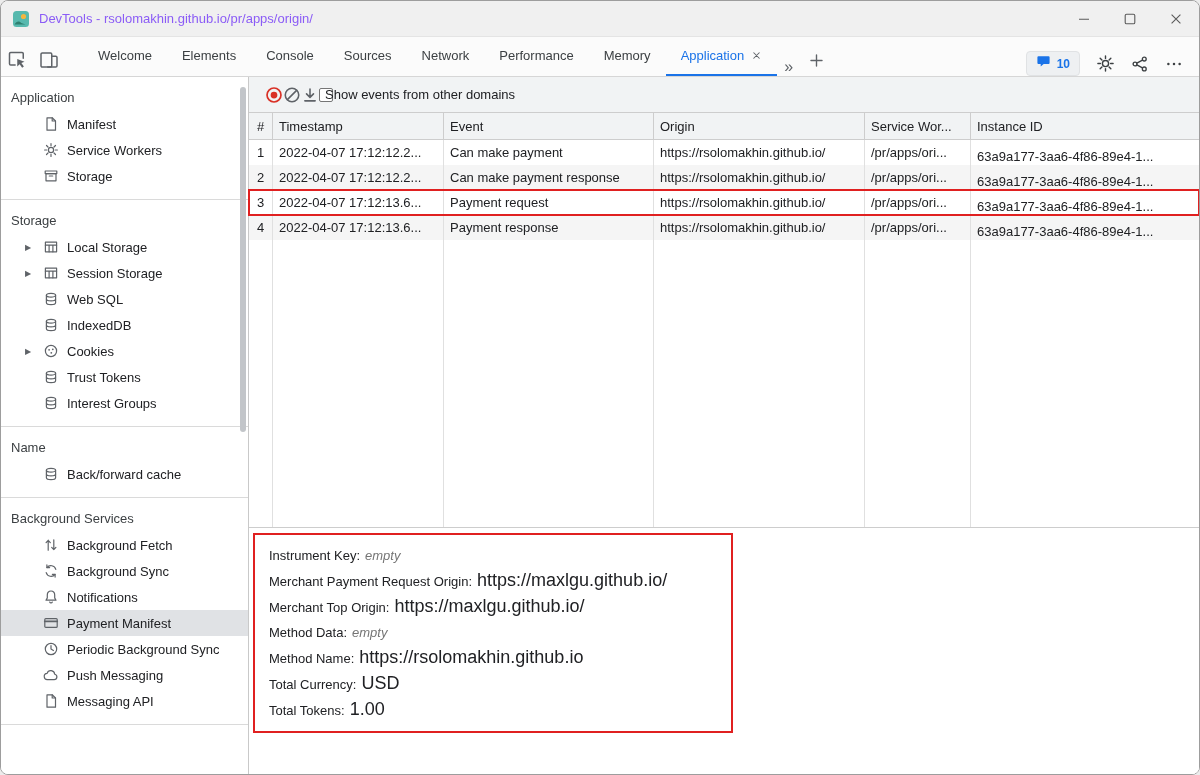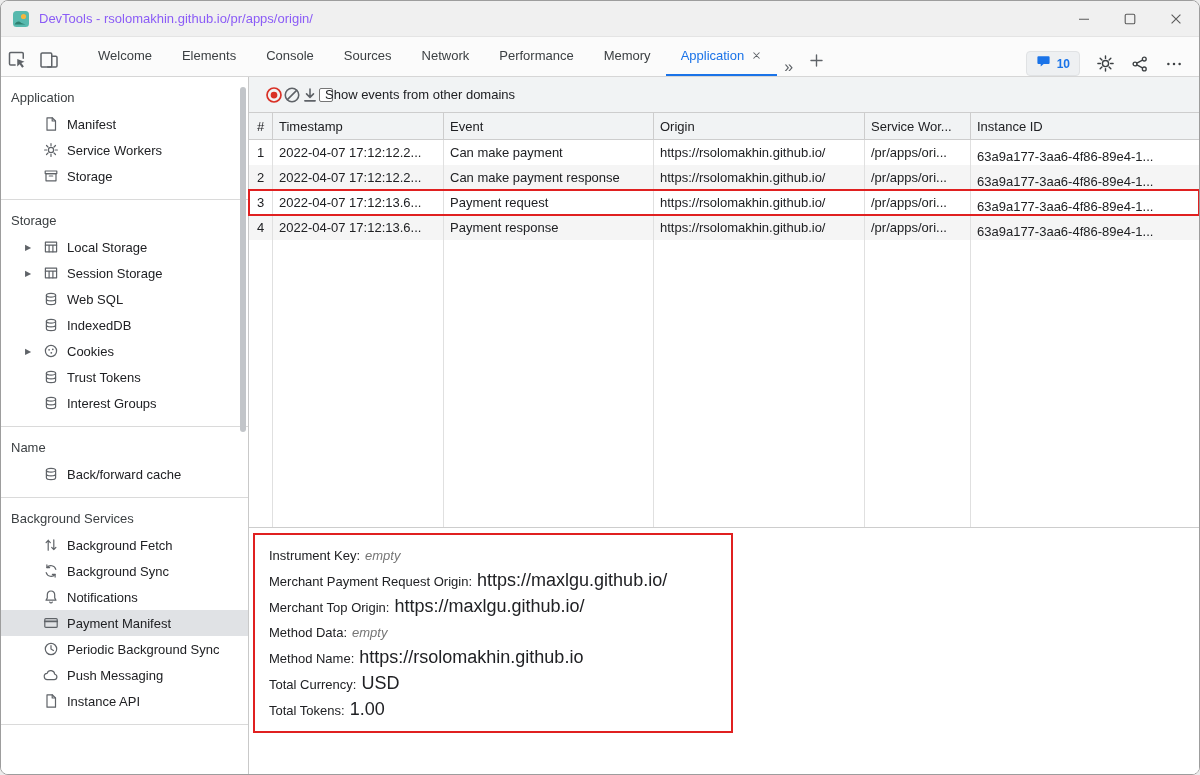--- a/index.html
+++ b/index.html
@@ -379,21 +379,21 @@
             <span class="sb-label">Push Messaging</span>
           </div>
           <div class="sb-item">
             <span class="sb-arrow"></span>
             <span class="sb-icon">
               <svg width="16" height="16" viewBox="0 0 16 16" fill="none" stroke="#5f6368" stroke-width="1.2" stroke-linecap="round" stroke-linejoin="round">
                 <path d="M4 1.8h5.2L12.5 5v9.2H4z"></path>
                 <path d="M9.2 1.8V5h3.3"></path>
               </svg>
             </span>
-            <span class="sb-label">Instance API</span>
+            <span class="sb-label">Messaging API</span>
           </div>
         </div>
       </aside>
     <div class="content">
       <div class="events-toolbar">
         <span class="tool-btn">
             <svg width="18" height="18" viewBox="0 0 16 16">
               <circle cx="8" cy="8" r="6.2" fill="none" stroke="#d93025" stroke-width="1.5"></circle>
               <circle cx="8" cy="8" r="3" fill="#d93025"></circle>
             </svg>

